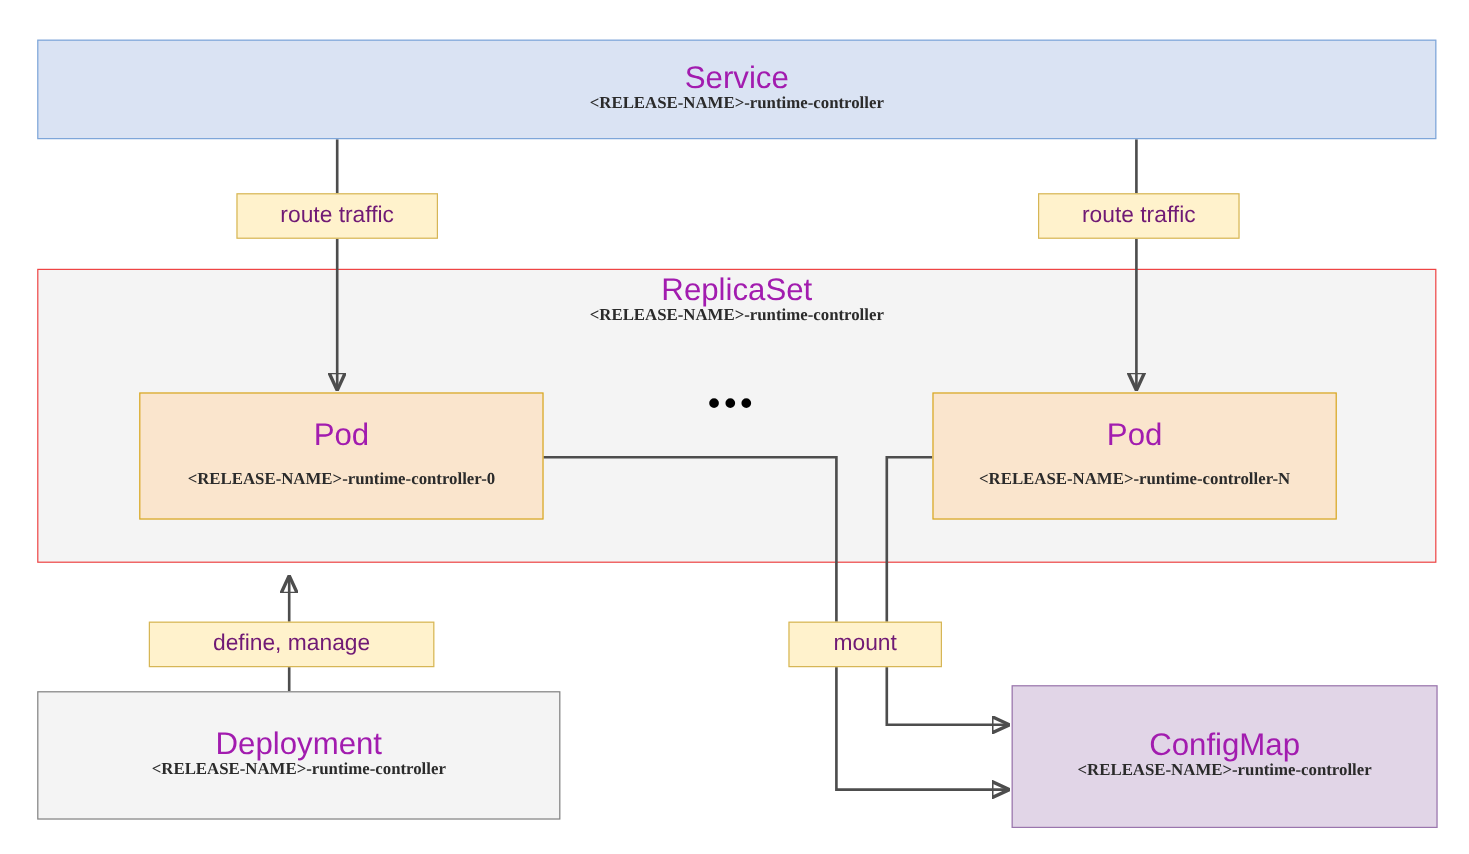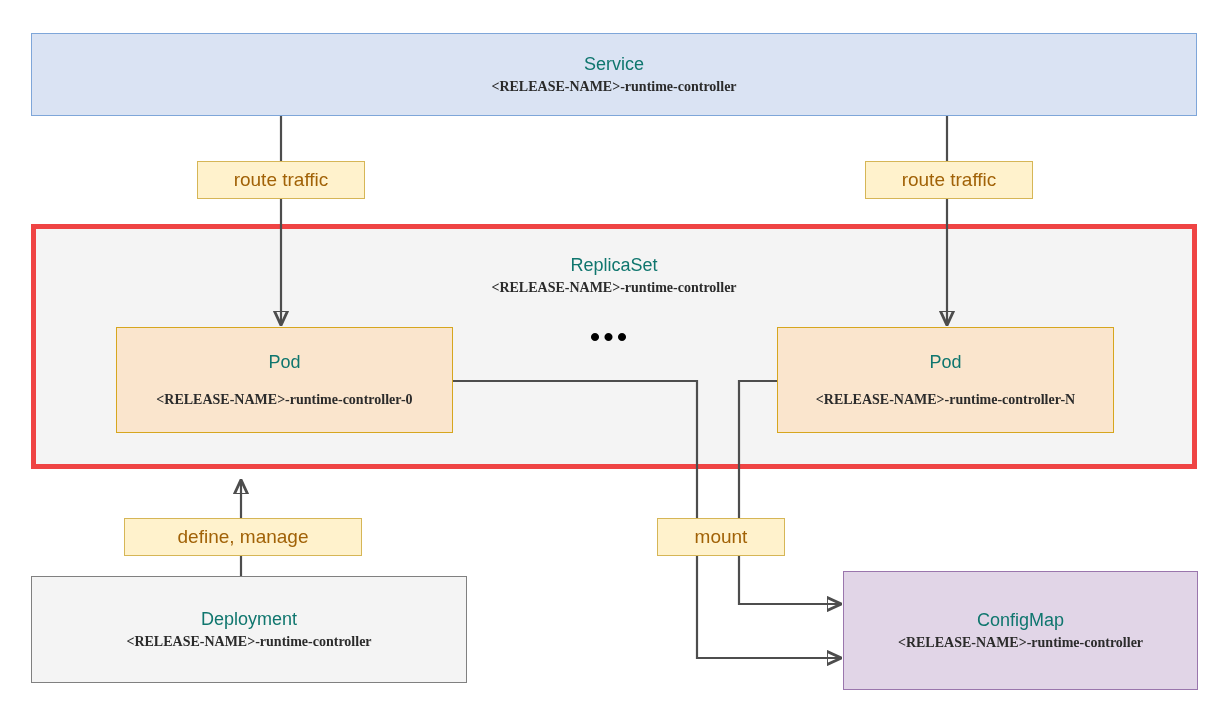--- a/index.html
+++ b/index.html
@@ -27,23 +27,23 @@
     box-sizing: border-box;
     display: flex;
     flex-direction: column;
     align-items: center;
     justify-content: center;
     text-align: center;
     z-index: 3;
   }
   .node .title {
     font-family: "Liberation Sans", sans-serif;
-    font-size: 18px;
+    font-size: 26px;
     font-weight: normal;
-    color: #0f766e;
+    color: #a21caf;
     line-height: 24px;
     white-space: nowrap;
   }
   .node .subtitle {
     font-family: "Liberation Serif", serif;
     font-size: 14px;
     font-weight: bold;
     color: #2b2b2b;
     line-height: 21px;
   }
@@ -53,23 +53,23 @@
     left: 31px;  top: 33px;
     width: 1166px; height: 83px;
     background: #dae3f3;
     border: 1px solid #7ea6d9;
   }
 
   .replicaset-node {
     left: 31px;  top: 224px;
     width: 1166px; height: 245px;
     background: #f4f4f4;
-    border: 5px solid #ef4444;
+    border: 1px solid #ef4444;
     justify-content: flex-start;
-    padding-top: 24px;
+    padding-top: 4px;
     z-index: 1;
   }
 
   .pod-node {
     top: 327px;
     width: 337px; height: 106px;
     background: #fae5cd;
     border: 1px solid #d6a61e;
     z-index: 4;
     gap: 15px;
@@ -96,21 +96,21 @@
   .configmap-node .subtitle { max-width: 310px; }
 
   
   .edge-label {
     position: absolute;
     box-sizing: border-box;
     background: #fff2cc;
     border: 1px solid #d6b656;
     font-family: "Liberation Sans", sans-serif;
     font-size: 19px;
-    color: #a16207;
+    color: #701a75;
     display: flex;
     align-items: center;
     justify-content: center;
     white-space: nowrap;
     z-index: 6;
   }
   .label-route-left  { left: 197px; top: 161px; width: 168px; height: 38px; }
   .label-route-right { left: 865px; top: 161px; width: 168px; height: 38px; }
   .label-define      { left: 124px; top: 518px; width: 238px; height: 38px; }
   .label-mount       { left: 657px; top: 518px; width: 128px; height: 38px; }

